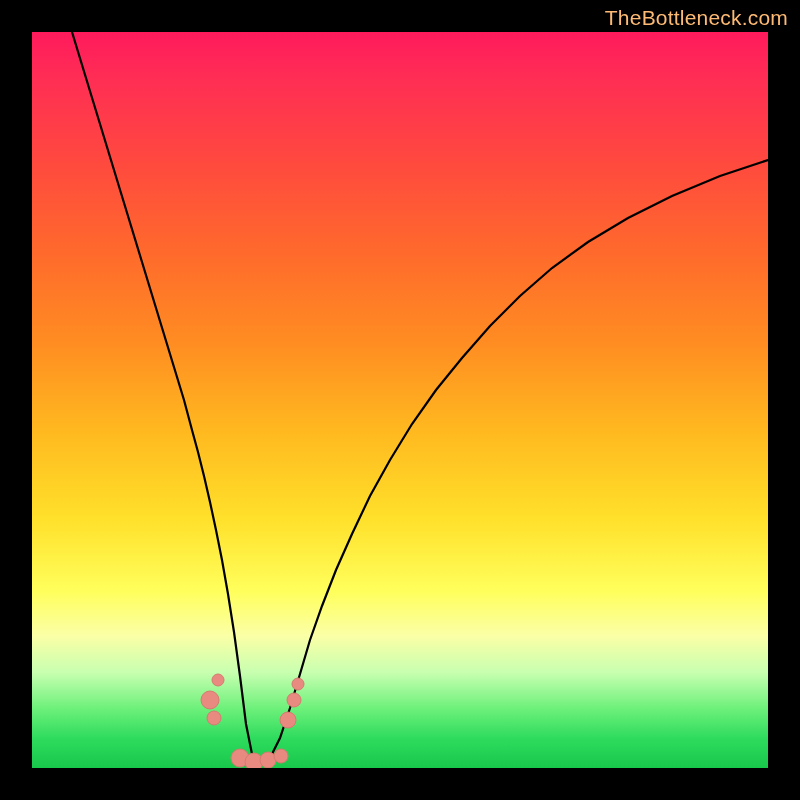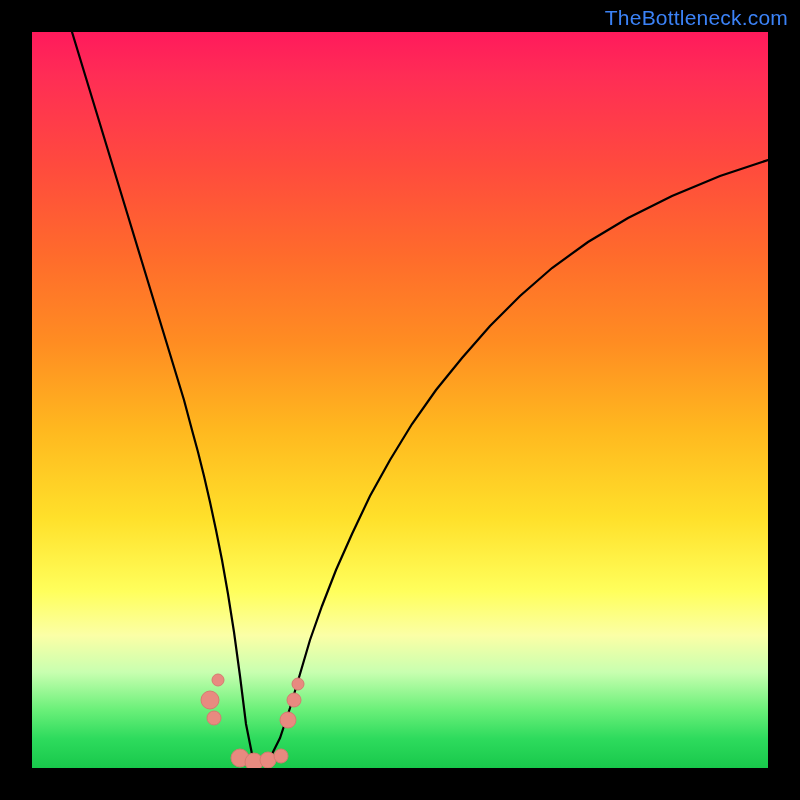--- a/index.html
+++ b/index.html
@@ -43,21 +43,21 @@
   svg.curve {
     position: absolute;
     inset: 0;
     width: 100%;
     height: 100%;
   }
   .watermark {
     position: absolute;
     top: 6px;
     right: 12px;
-    color: #3b82f6;
+    color: #fdba74;
     font-size: 21px;
     letter-spacing: 0.2px;
     user-select: none;
   }
 </style>
 </head>
 <body>
 
 <div class="frame">
   <div class="plot-area">

